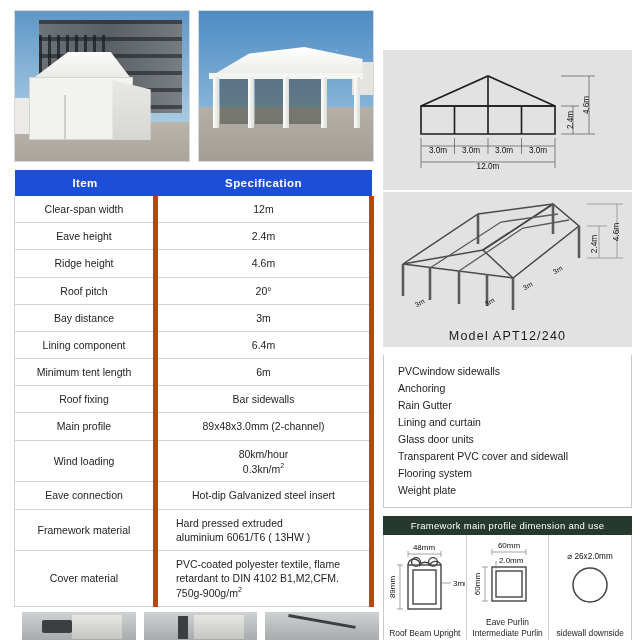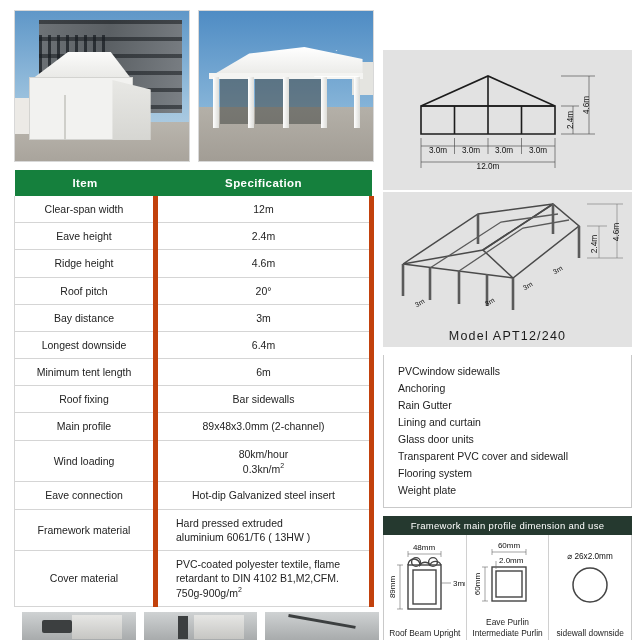--- a/index.html
+++ b/index.html
@@ -49,21 +49,21 @@
   .p2-gable { position:absolute; right:8%; top:26%; width:26%; height:18%;
               border:1px solid rgba(255,255,255,.85);
               clip-path: polygon(50% 0,100% 100%,0 100%); }
   .p2-far { position:absolute; right:0; top:34%; width:12%; height:22%; background:#e4e4e0; }
 
   .caption-gap { height: 8px; }
 
   
   table#spec-table { width: 360px; border-collapse: collapse; table-layout: fixed; }
   #spec-table th {
-    background: #15803d; color: #ffffff; font-size: 11.5px; font-weight: bold;
+    background: #1d4ed8; color: #ffffff; font-size: 11.5px; font-weight: bold;
     padding: 7px 0; letter-spacing: .4px;
   }
   #spec-table th.col-item { width: 141px; }
   #spec-table td {
     border-bottom: 1px solid #d5d5d5; border-right: 5px solid #c2410c;
     font-size: 10.5px; color: #232323; padding: 6px 4px; vertical-align: middle;
   }
   #spec-table td.item { text-align: center; border-left: 1px solid #d5d5d5; }
   #spec-table td.spec { text-align: center; }
   #spec-table td.spec.left { text-align: left; padding-left: 18px; }
@@ -182,21 +182,21 @@
             <span class="ln">20°</span>
           </td>
         </tr>
         <tr>
           <td class="item">Bay distance</td>
           <td class="spec">
             <span class="ln">3m</span>
           </td>
         </tr>
         <tr>
-          <td class="item">Longest downside</td>
+          <td class="item">Lining component</td>
           <td class="spec">
             <span class="ln">6.4m</span>
           </td>
         </tr>
         <tr>
           <td class="item">Minimum tent length</td>
           <td class="spec">
             <span class="ln">6m</span>
           </td>
         </tr>

